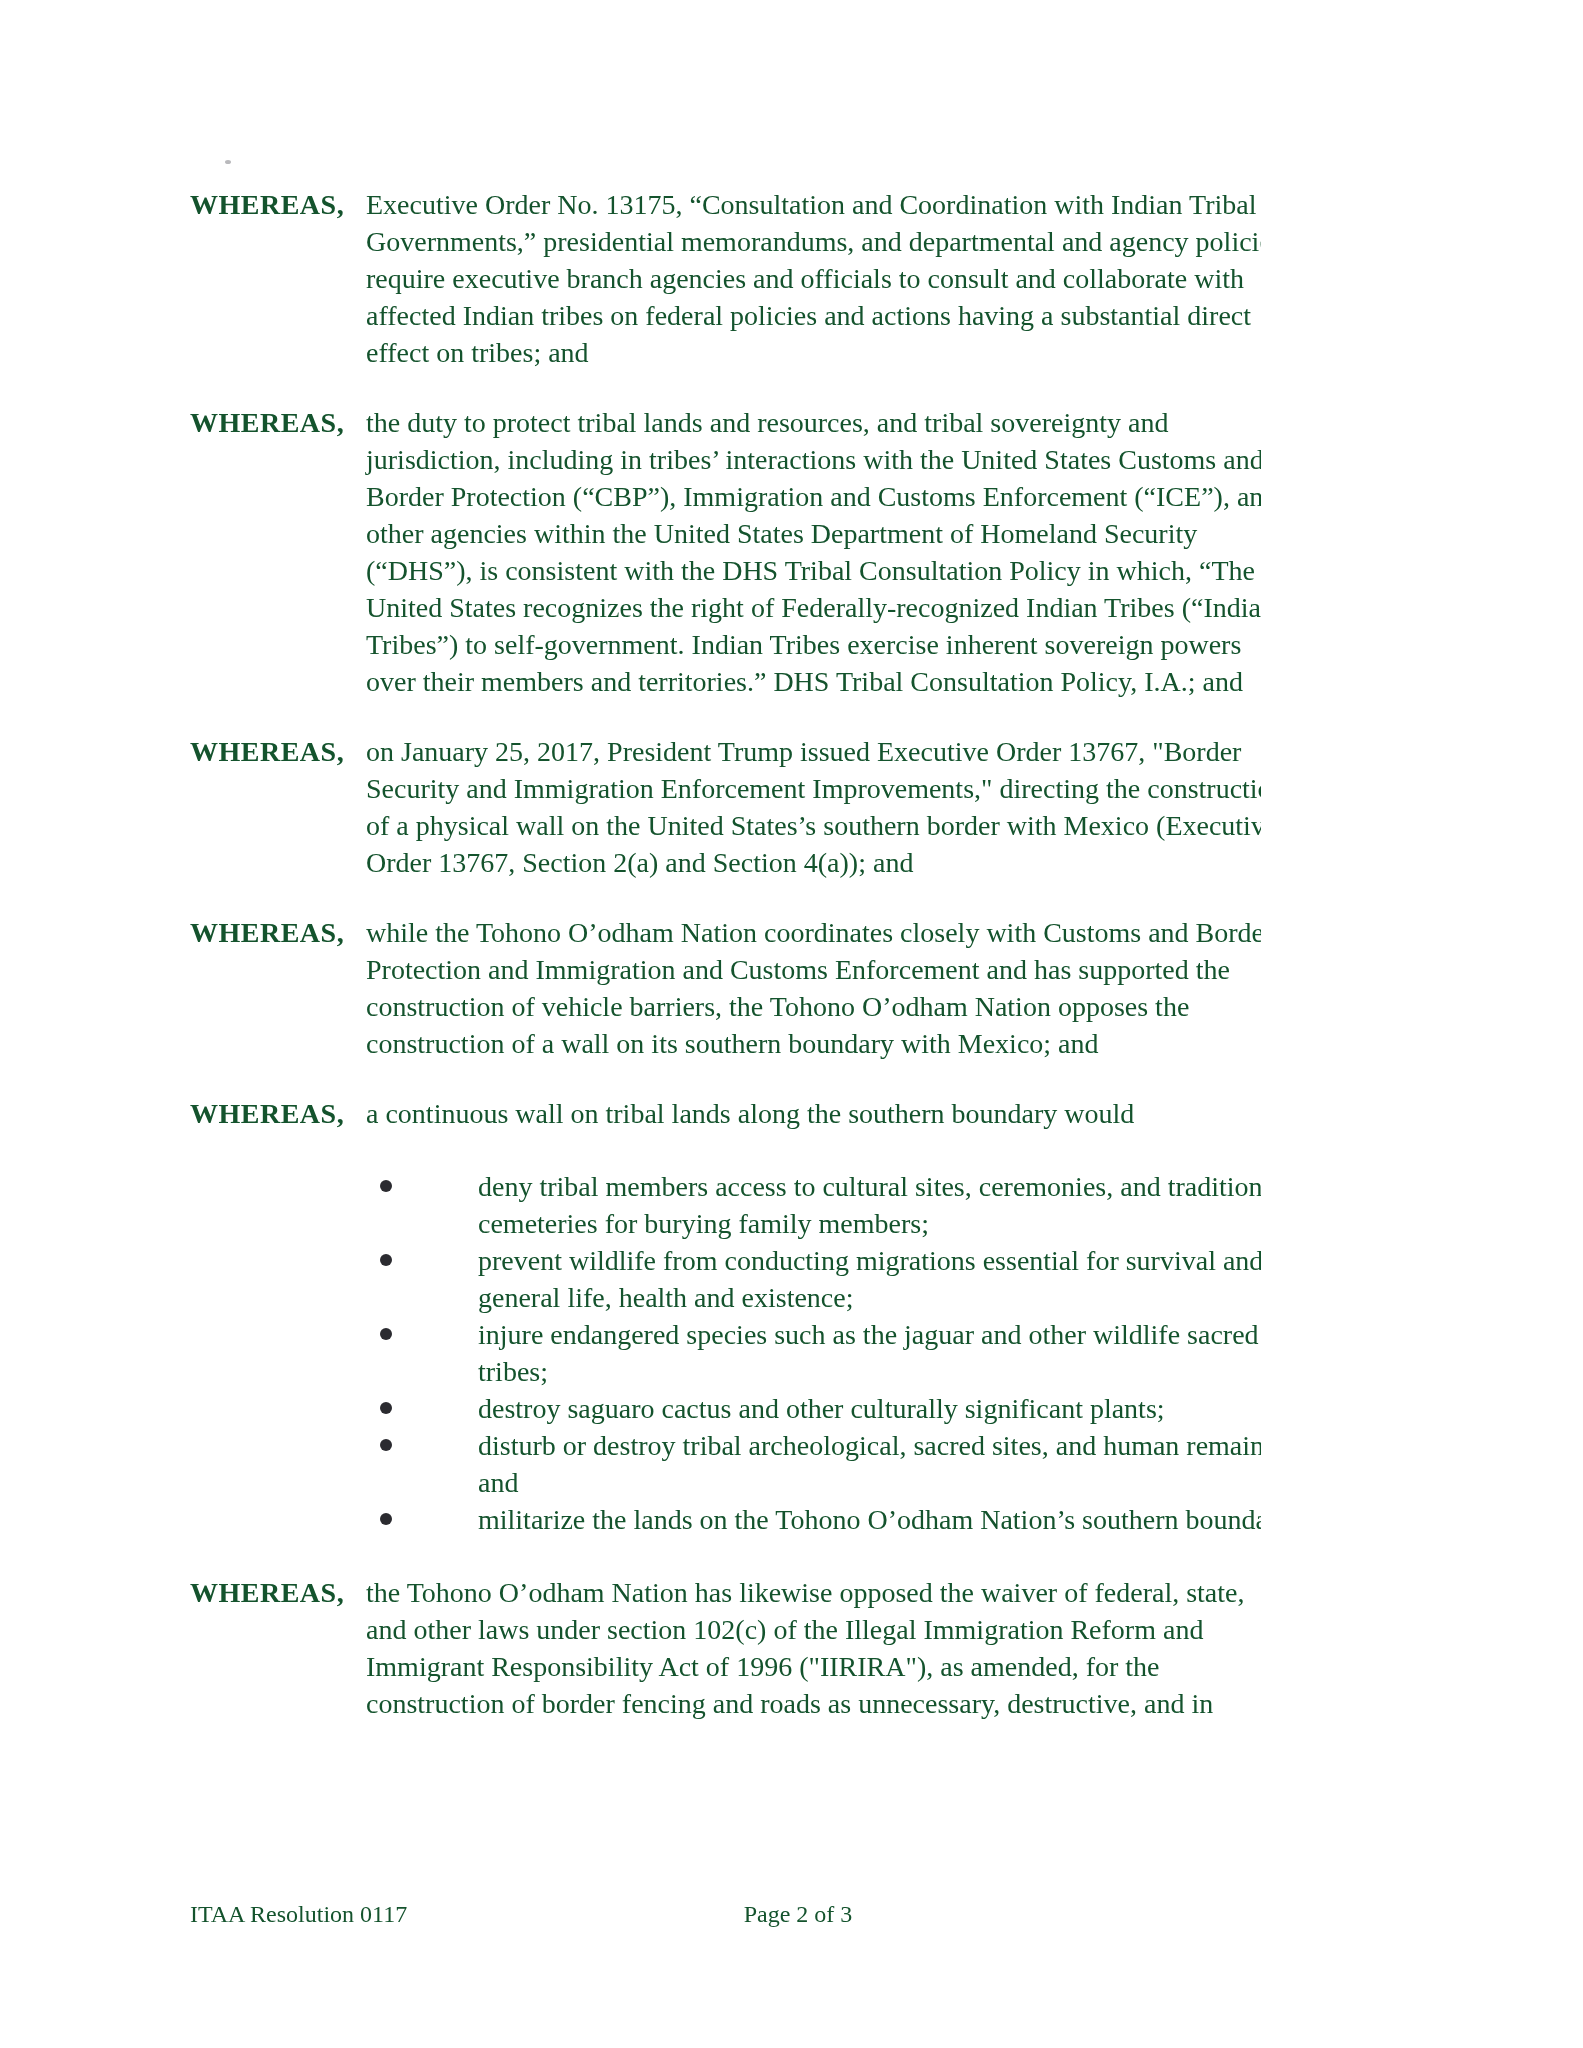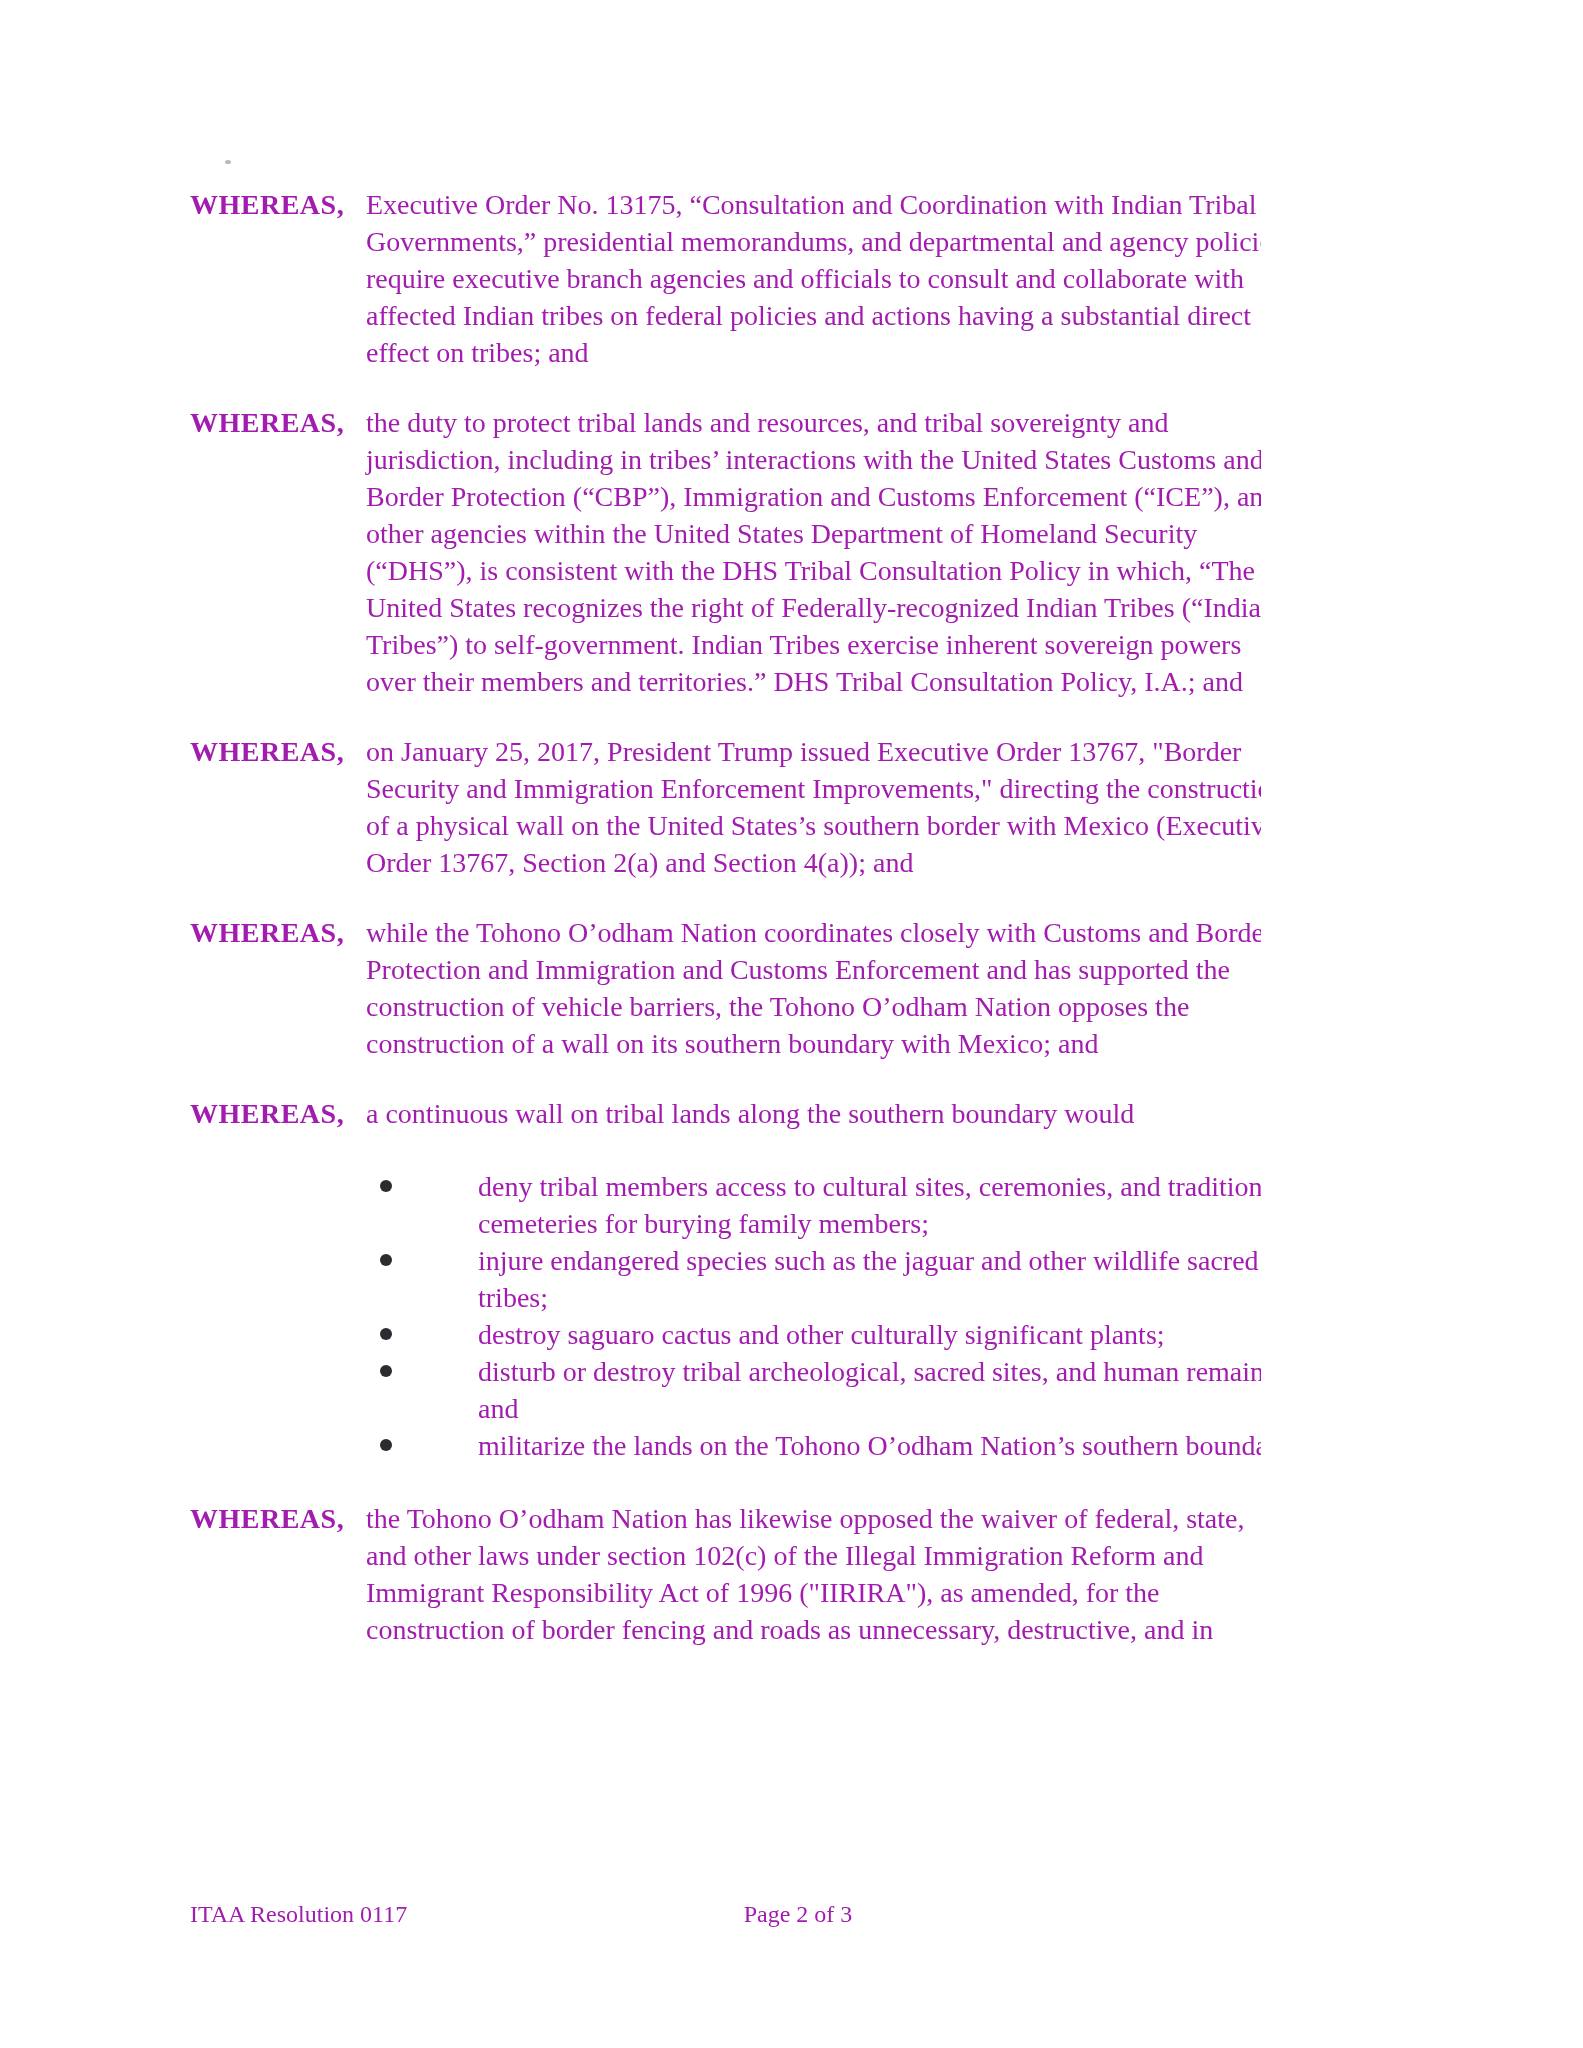--- a/index.html
+++ b/index.html
@@ -7,21 +7,21 @@
     padding: 0;
     background: #ffffff;
   }
   .page {
     position: relative;
     width: 1261px;
     height: 2048px;
     background: #ffffff;
     overflow: hidden;
     font-family: "Liberation Serif", "DejaVu Serif", serif;
-    color: #a21caf;
+    color: #14532d;
   }
   .content {
     position: absolute;
     left: 190px;
     top: 186px;
     width: 1300px;
   }
   .clause {
     display: grid;
     grid-template-columns: 176px 1fr;
@@ -139,20 +139,25 @@
     </div>
 
     <div class="bullet-list">
       <div class="bullet-item">
         <span class="dot"></span>
         <div class="body">deny tribal members access to cultural sites, ceremonies, and traditional
 cemeteries for burying family members;</div>
       </div>
       <div class="bullet-item">
         <span class="dot"></span>
+        <div class="body">prevent wildlife from conducting migrations essential for survival and
+general life, health and existence;</div>
+      </div>
+      <div class="bullet-item">
+        <span class="dot"></span>
         <div class="body">injure endangered species such as the jaguar and other wildlife sacred to
 tribes;</div>
       </div>
       <div class="bullet-item">
         <span class="dot"></span>
         <div class="body">destroy saguaro cactus and other culturally significant plants;</div>
       </div>
       <div class="bullet-item">
         <span class="dot"></span>
         <div class="body">disturb or destroy tribal archeological, sacred sites, and human remains;

